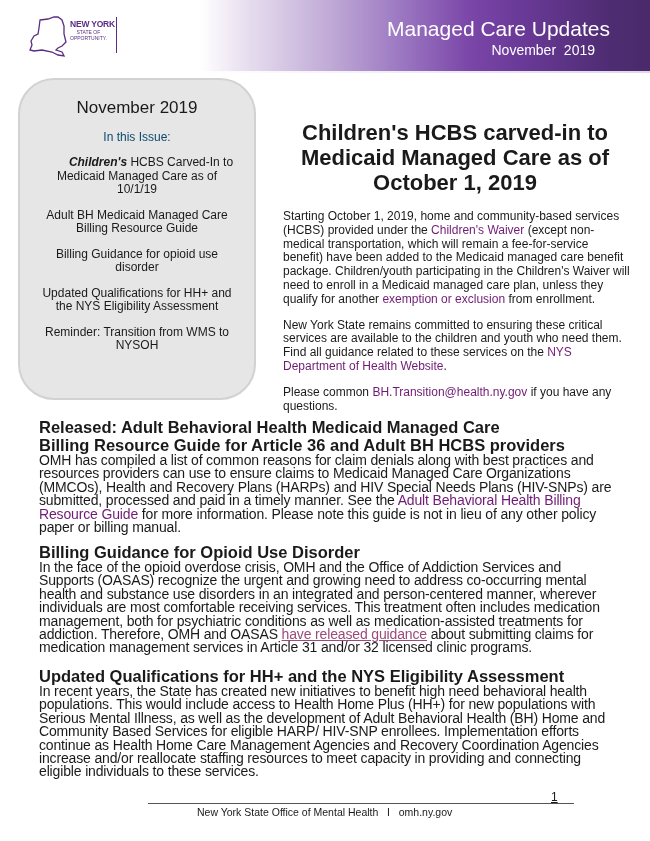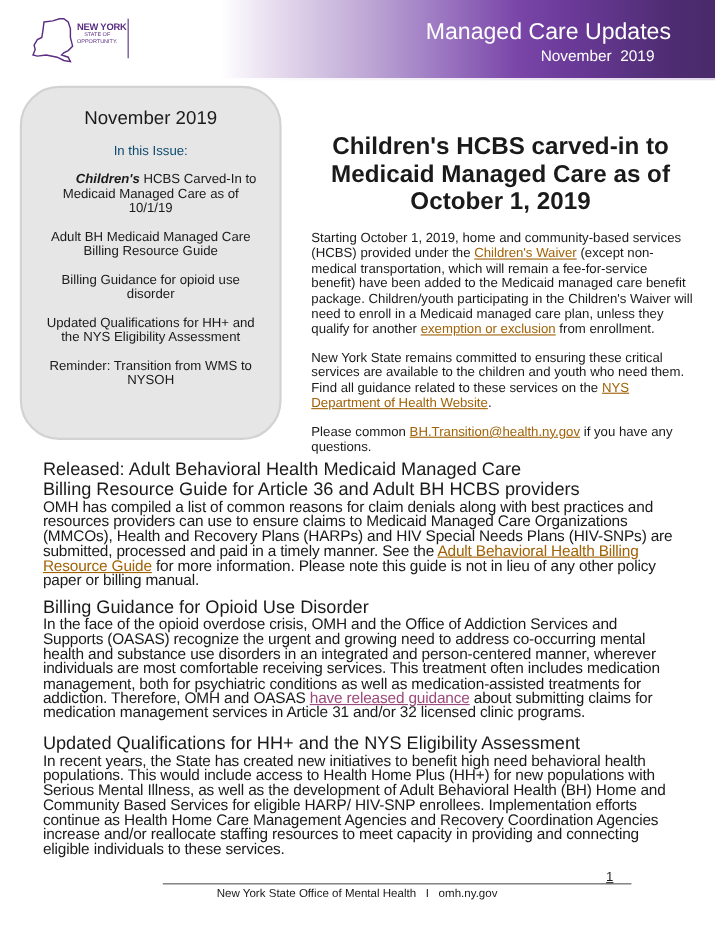--- a/index.html
+++ b/index.html
@@ -31,25 +31,25 @@
   .toc-label { margin-top: 12px; font-size: 12px; color: #0c4a6e; }
   .toc-item { margin-top: 12px; font-size: 12px; line-height: 13.5px; color: #1a1a1a; padding: 0 20px; display: block; }
   .toc-item b { font-weight: bold; font-style: italic; margin-left: 28px; }
 
   .feature { position: absolute; left: 280px; top: 96px; width: 350px; margin-top: 24px; }
   .feature-title { text-align: center; font-size: 22px; line-height: 25px; color: #1a1a1a; }
   .feature-title b { font-weight: bold; }
   .feature p { font-size: 12px; line-height: 13.8px; color: #1a1a1a; margin-top: 12px; padding-left: 3px; }
   .feature p.first { margin-top: 15px; }
 
-  a, .link { color: #a16207; text-decoration: underline; }
+  a, .link { color: #701a75; }
   .link-visited { color: #9b4a7a; text-decoration: underline; }
 
   .section { position: absolute; left: 39px; width: 580px; }
-  .section h2 { font-weight: normal; font-size: 16.5px; line-height: 18px; color: #1a1a1a; }
+  .section h2 { font-weight: bold; font-size: 16.5px; line-height: 18px; color: #1a1a1a; }
   .section p { font-size: 14px; line-height: 13.4px; color: #1a1a1a; letter-spacing: -0.15px; }
 
   .sec1 { top: 418px; }
   .sec2 { top: 543px; }
   .sec3 { top: 667px; }
 
   .footer-line { position: absolute; left: 148px; top: 803px; width: 426px; height: 1px; background: #555; }
   .footer-page { position: absolute; left: 551px; top: 790px; font-size: 12px; color: #1a1a1a; text-decoration: underline; }
   .footer-text { position: absolute; left: 197px; top: 806px; font-size: 10.5px; color: #1a1a1a; white-space: pre; text-align: center; }
 </style>

